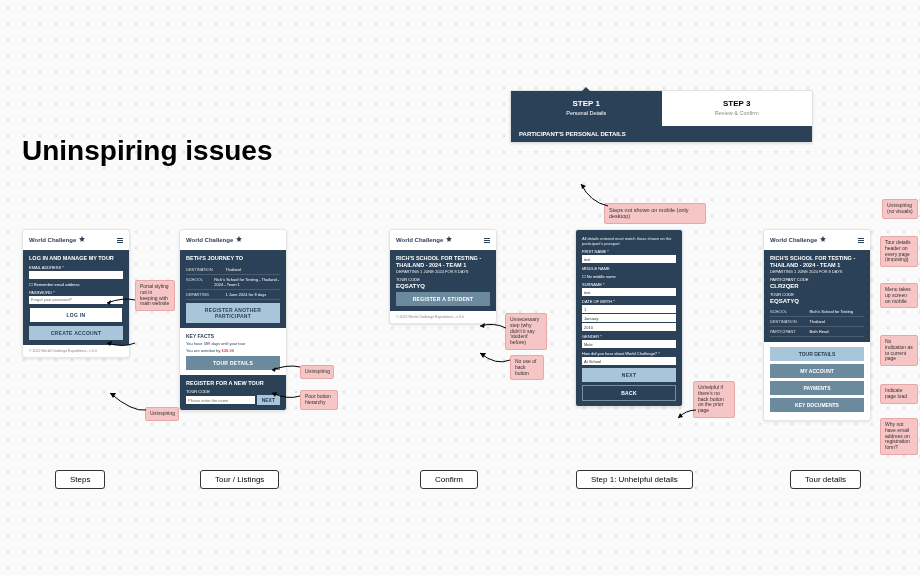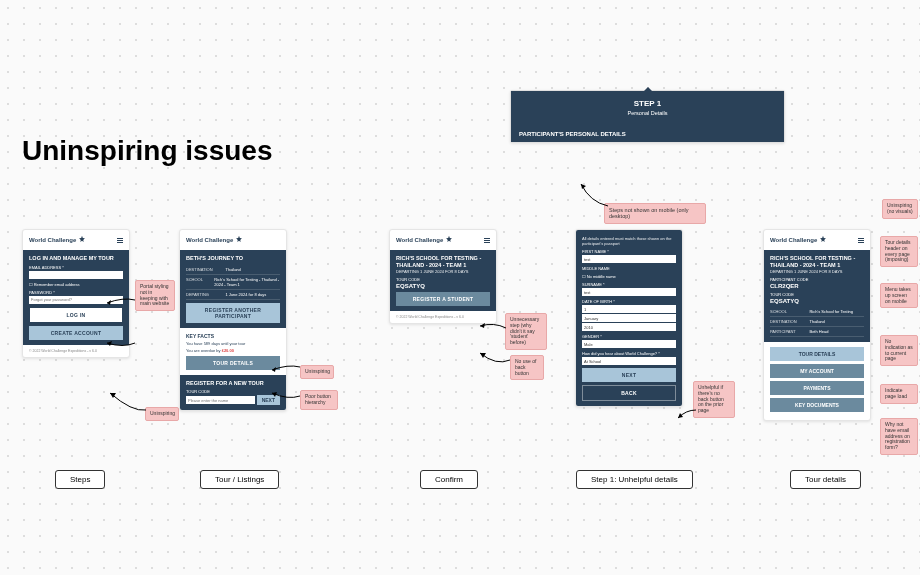--- a/index.html
+++ b/index.html
@@ -20,21 +20,21 @@
 .btn-out{border:1px solid #2a4158;color:#2a4158;background:#fff;}
 .btn-fill-lt{background:#a8c5d9;color:#2a4158;}
 .btn-fill-md{background:#6b8a9e;color:#fff;}
 .ft{font-size:3.5px;color:#888;padding:4px 6px;}
 .keyfacts{background:#fff;color:#2a4158;padding:5px 6px;}
 .kf-title{font-weight:700;font-size:5px;}
 .kf-row{font-size:4px;margin-top:2px;}
 .kf-row b{color:#d44;}
 .note{position:absolute;background:#f6c5c5;border:1px solid #e8a8a8;border-radius:2px;font-size:5px;padding:3px 4px;color:#333;line-height:1.15;text-align:left;}
 .caption{position:absolute;border:1px solid #333;border-radius:3px;font-size:8px;padding:4px 14px;background:#fff;}
-.stepper{position:absolute;left:510px;top:90px;width:275px;background:#fff;border:1px solid #e0e0e0;border-radius:2px;box-shadow:0 1px 3px rgba(0,0,0,.1);}
+.stepper{position:absolute;left:510px;top:90px;width:303px;background:#fff;border:1px solid #e0e0e0;border-radius:2px;box-shadow:0 1px 3px rgba(0,0,0,.1);}
 .stepper-row{display:flex;}
 .step{flex:1;text-align:center;padding:8px 2px 10px;position:relative;}
 .step.active{background:#2a4158;color:#fff;}
 .step.active::before{content:"";position:absolute;top:-4px;left:50%;transform:translateX(-50%);border-left:5px solid transparent;border-right:5px solid transparent;border-bottom:5px solid #2a4158;}
 .step-t{font-weight:700;font-size:8px;}
 .step-s{font-size:5.5px;margin-top:2px;line-height:1.1;color:#888;}
 .step.active .step-s{color:#fff;}
 .stepper-bar{background:#2a4158;color:#fff;font-size:6px;font-weight:700;padding:5px 8px;}
 .arrow{position:absolute;pointer-events:none;}
 .arrow svg{overflow:visible;}
@@ -49,20 +49,24 @@
 <body>
 
 <div class="main-title">Uninspiring issues</div>
 
 <div class="stepper">
   <div class="stepper-row">
     <div class="step active">
       <div class="step-t">STEP 1</div>
         <div class="step-s">Personal Details</div>
     </div>
+    <div class="step">
+      <div class="step-t">STEP 3</div>
+        <div class="step-s">Review &amp; Confirm</div>
+    </div>
   </div>
   <div class="stepper-bar">PARTICIPANT'S PERSONAL DETAILS</div>
 </div>
 
 <div class="phone" style="left:22px;top:229px;">
   <div class="phone-hdr">
     <div class="logo">
         <span>World Challenge</span>
         <svg viewBox="0 0 24 24">
           <path fill="#2a4158" d="M12 2l2 5 5 1-4 4 1 5-4-3-4 3 1-5-4-4 5-1z"></path>

